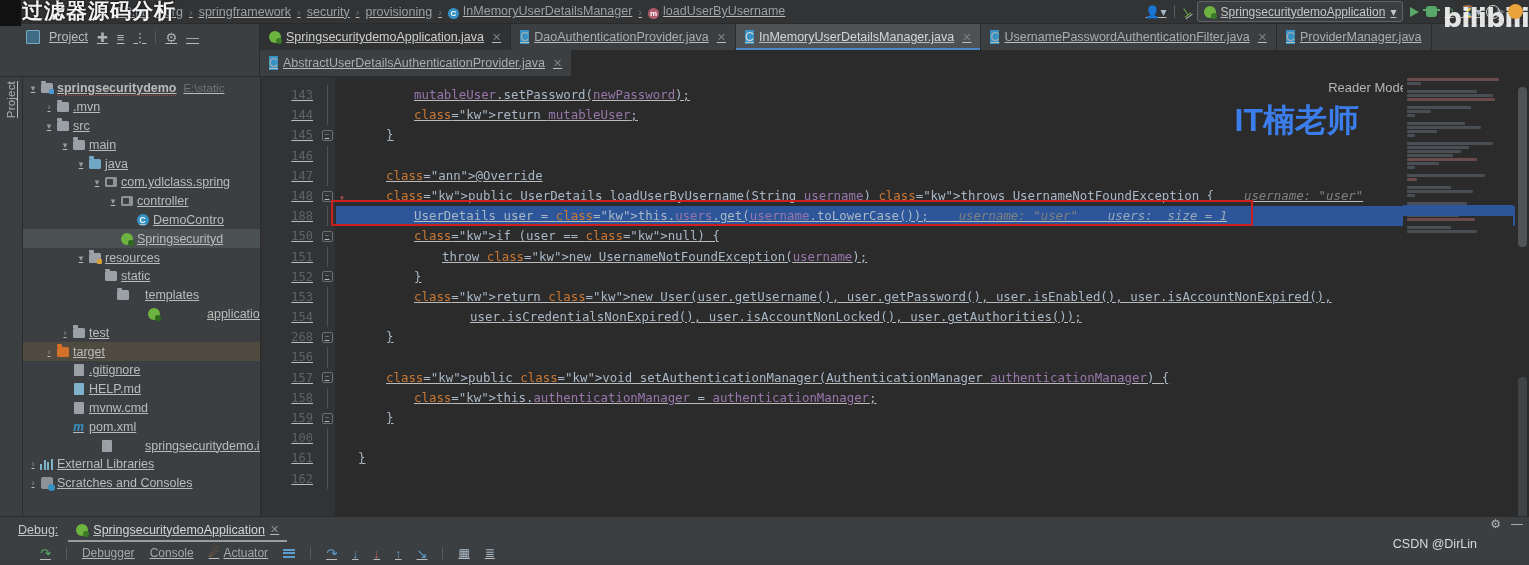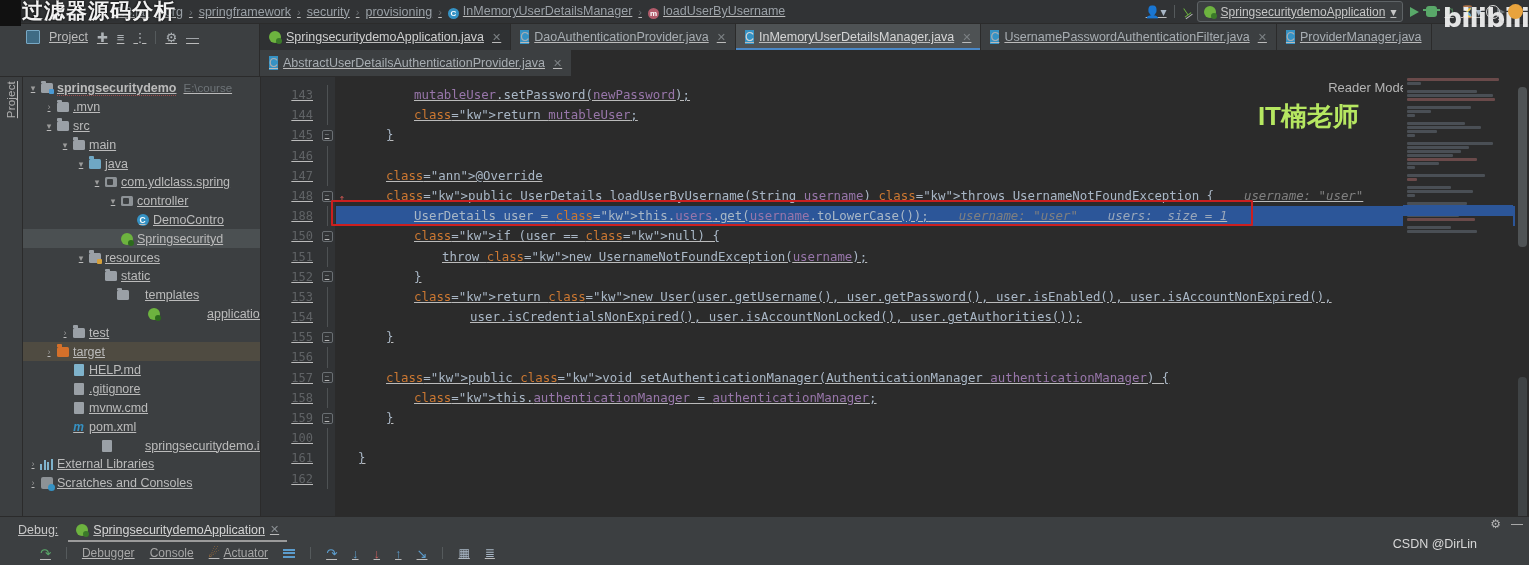--- a/index.html
+++ b/index.html
@@ -156,21 +156,21 @@
   .stack-ico{width:12px;height:10px;display:flex;flex-direction:column;gap:1.5px;justify-content:center;}
   .stack-ico i{display:block;height:2px;background:#5c9ccc;}
   .gear-sm{color:#a9b7c6;font-size:12px;}
   .watermark{position:absolute;right:52px;bottom:14px;font-size:12.5px;color:#d8d8d8;z-index:20;}
   .tl-overlay{
     position:absolute;left:0;top:-3px;z-index:30;color:#f2f2f2;font-size:21px;font-weight:bold;
     letter-spacing:1px;text-shadow:0 0 3px #000;
   }
   .bili{position:absolute;right:0;top:2px;z-index:25;display:flex;align-items:center;gap:2px;opacity:.92;}
   .bili .b-txt{font-size:27px;font-weight:bold;color:#f3f3f3;letter-spacing:-1px;font-family:"DejaVu Sans",sans-serif;}
-  .cn-wm{position:absolute;right:170px;top:22px;z-index:26;color:#bef264;font-size:26px;font-weight:bold;opacity:.95;}
+  .cn-wm{position:absolute;right:170px;top:22px;z-index:26;color:#3b82f6;font-size:32px;font-weight:bold;opacity:.95;}
   .corner{position:absolute;right:6px;top:4px;display:flex;gap:8px;align-items:center;z-index:27;}
   .mag{width:12px;height:12px;border:1.6px solid #d9d9d9;border-radius:50%;position:relative;}
   .mag:after{content:"";position:absolute;right:-5px;bottom:-4px;width:6px;height:1.6px;background:#d9d9d9;transform:rotate(45deg);}
   .avatar{width:15px;height:15px;border-radius:50%;background:#e8a33d;}
   .topright-ctl{position:absolute;right:6px;bottom:34px;display:flex;gap:10px;align-items:center;z-index:12;color:#b6b6b6;font-size:12px;}
   .blackbar{position:absolute;left:0;top:0;width:21px;height:26px;background:#111;z-index:31;}
 </style>
 </head>
 <body>
 
@@ -275,21 +275,21 @@
       <span>Project</span>
     </div>
 
     <div class="tree" id="tree">
         <div class="row" style="padding-left: 4px;">
           <span class="arrow">▾</span>
           <span class="ico">
             <span class="fold src"></span>
           </span>
           <span class="lbl-red" style="font-weight:bold;">springsecuritydemo</span>
-          <span class="muted">E:\course</span>
+          <span class="muted">E:\static</span>
         </div>
         <div class="row" style="padding-left: 20px;">
           <span class="arrow">›</span>
           <span class="ico">
             <span class="fold"></span>
           </span>
           <span class="" style="">.mvn</span>
         </div>
         <div class="row" style="padding-left: 20px;">
           <span class="arrow">▾</span>
@@ -378,30 +378,30 @@
         <div class="row sel-olive" style="padding-left: 20px;">
           <span class="arrow">›</span>
           <span class="ico">
             <span class="fold orange"></span>
           </span>
           <span class="" style="">target</span>
         </div>
         <div class="row" style="padding-left: 36px;">
           <span class="arrow"></span>
           <span class="ico">
+            <span class="file c2"></span>
+          </span>
+          <span class="" style="">.gitignore</span>
+        </div>
+        <div class="row" style="padding-left: 36px;">
+          <span class="arrow"></span>
+          <span class="ico">
             <span class="file c1"></span>
           </span>
           <span class="" style="">HELP.md</span>
-        </div>
-        <div class="row" style="padding-left: 36px;">
-          <span class="arrow"></span>
-          <span class="ico">
-            <span class="file c2"></span>
-          </span>
-          <span class="" style="">.gitignore</span>
         </div>
         <div class="row" style="padding-left: 36px;">
           <span class="arrow"></span>
           <span class="ico">
             <span class="file c2"></span>
           </span>
           <span class="" style="">mvnw.cmd</span>
         </div>
         <div class="row" style="padding-left: 36px;">
           <span class="arrow"></span>
@@ -445,21 +445,21 @@
           <div class="gline">145</div>
           <div class="gline">146</div>
           <div class="gline">147</div>
           <div class="gline">148<span class="gmark">i</span><span class="arrowup">↑</span></div>
           <div class="gline">188</div>
           <div class="gline">150</div>
           <div class="gline">151</div>
           <div class="gline">152</div>
           <div class="gline">153</div>
           <div class="gline">154</div>
-          <div class="gline">155</div>
+          <div class="gline">268</div>
           <div class="gline">156</div>
           <div class="gline">157</div>
           <div class="gline">158</div>
           <div class="gline">159</div>
           <div class="gline">100</div>
           <div class="gline">161</div>
           <div class="gline">162</div>
         </div>
       <div class="foldcol" id="foldcol">
           <div class="fline">

